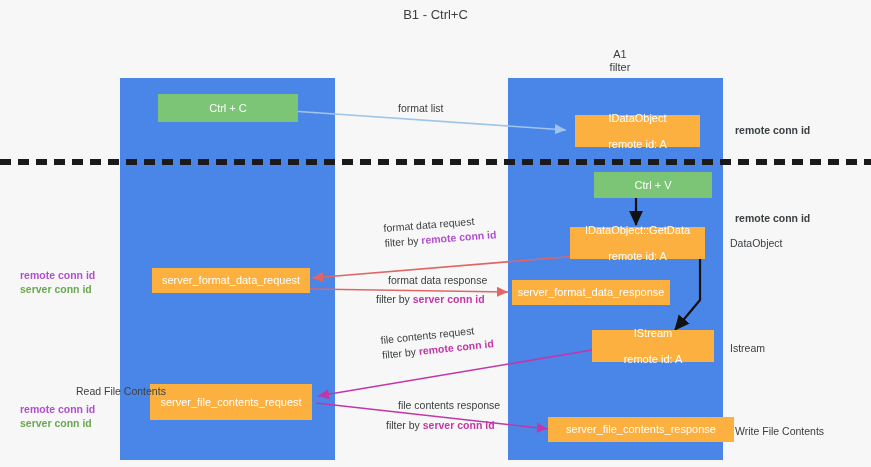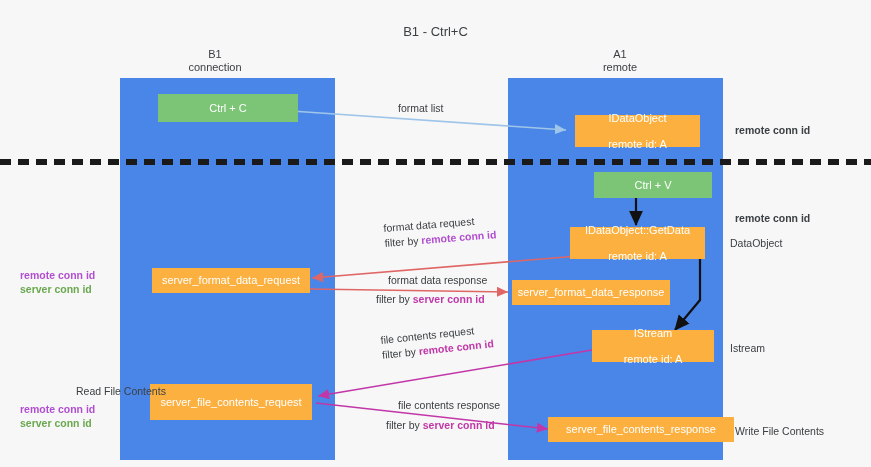--- a/index.html
+++ b/index.html
@@ -31,29 +31,25 @@
   .green-t{color:#6aa84f;font-weight:bold;}
   .magenta{color:#c237a8;font-weight:bold;}
   .side{position:absolute;font-size:10.5px;color:#3c4043;line-height:14px;white-space:nowrap;}
   .side .purple, .side .green-t{display:block;}
 </style>
 </head>
 <body>
 
 <div id="stage">
 
-  <div class="lbl" style="left:0;top:8px;width:871px;text-align:center;font-size:13px;color:#3c4043;margin-top:17px;">B1 - Ctrl+C</div>
+  <div class="lbl" style="left:0;top:8px;width:871px;text-align:center;font-size:13px;color:#3c4043;">B1 - Ctrl+C</div>
 
-  <div class="colhead" style="left:155px;top:48px;width:120px;">
-    <div>B1</div>
-    <div>connection</div>
-  </div>
   <div class="colhead" style="left:560px;top:48px;width:120px;">
     <div>A1</div>
-    <div>remote</div>
+    <div>filter</div>
   </div>
 
   <div class="col" style="left:120px;top:78px;width:215px;height:382px;"></div>
   <div class="col" style="left:508px;top:78px;width:215px;height:382px;"></div>
 
   <svg class="layer">
     <defs>
       <marker id="ah-blue" markerWidth="9" markerHeight="9" refX="7" refY="3.2" orient="auto">
         <path d="M0,0 L7,3.2 L0,6.4 z" fill="#9fc5e8"></path>
       </marker>

